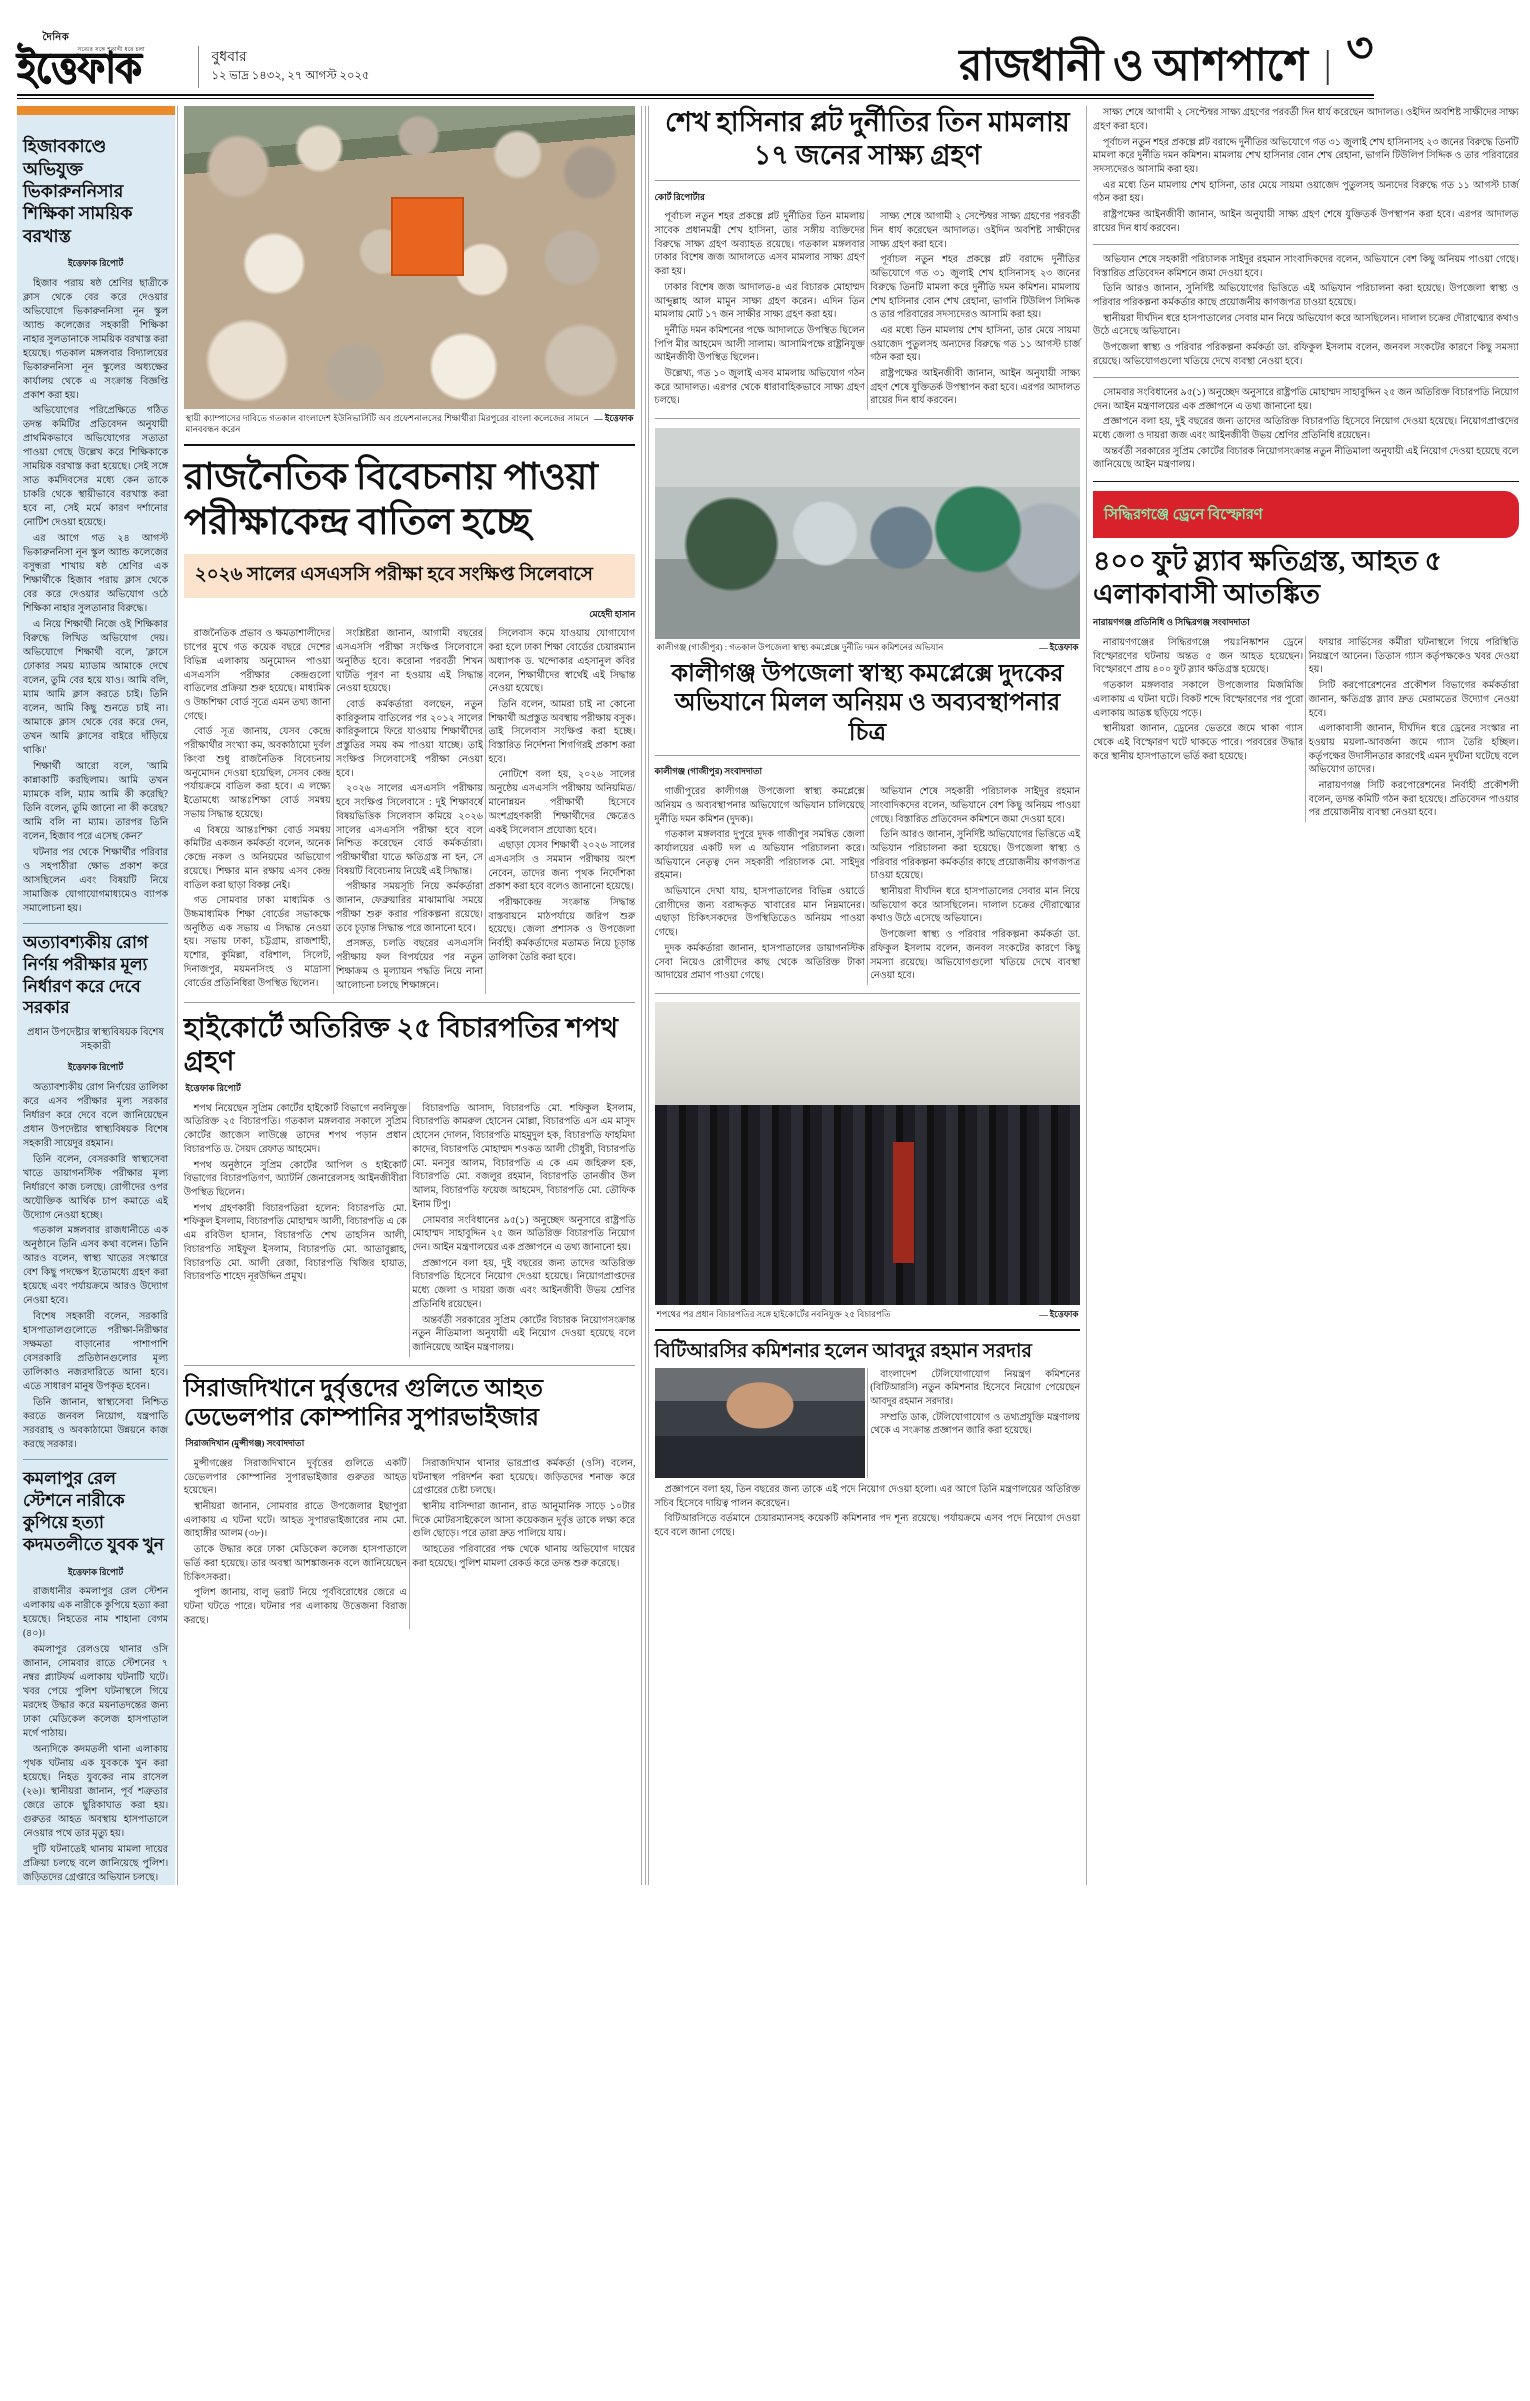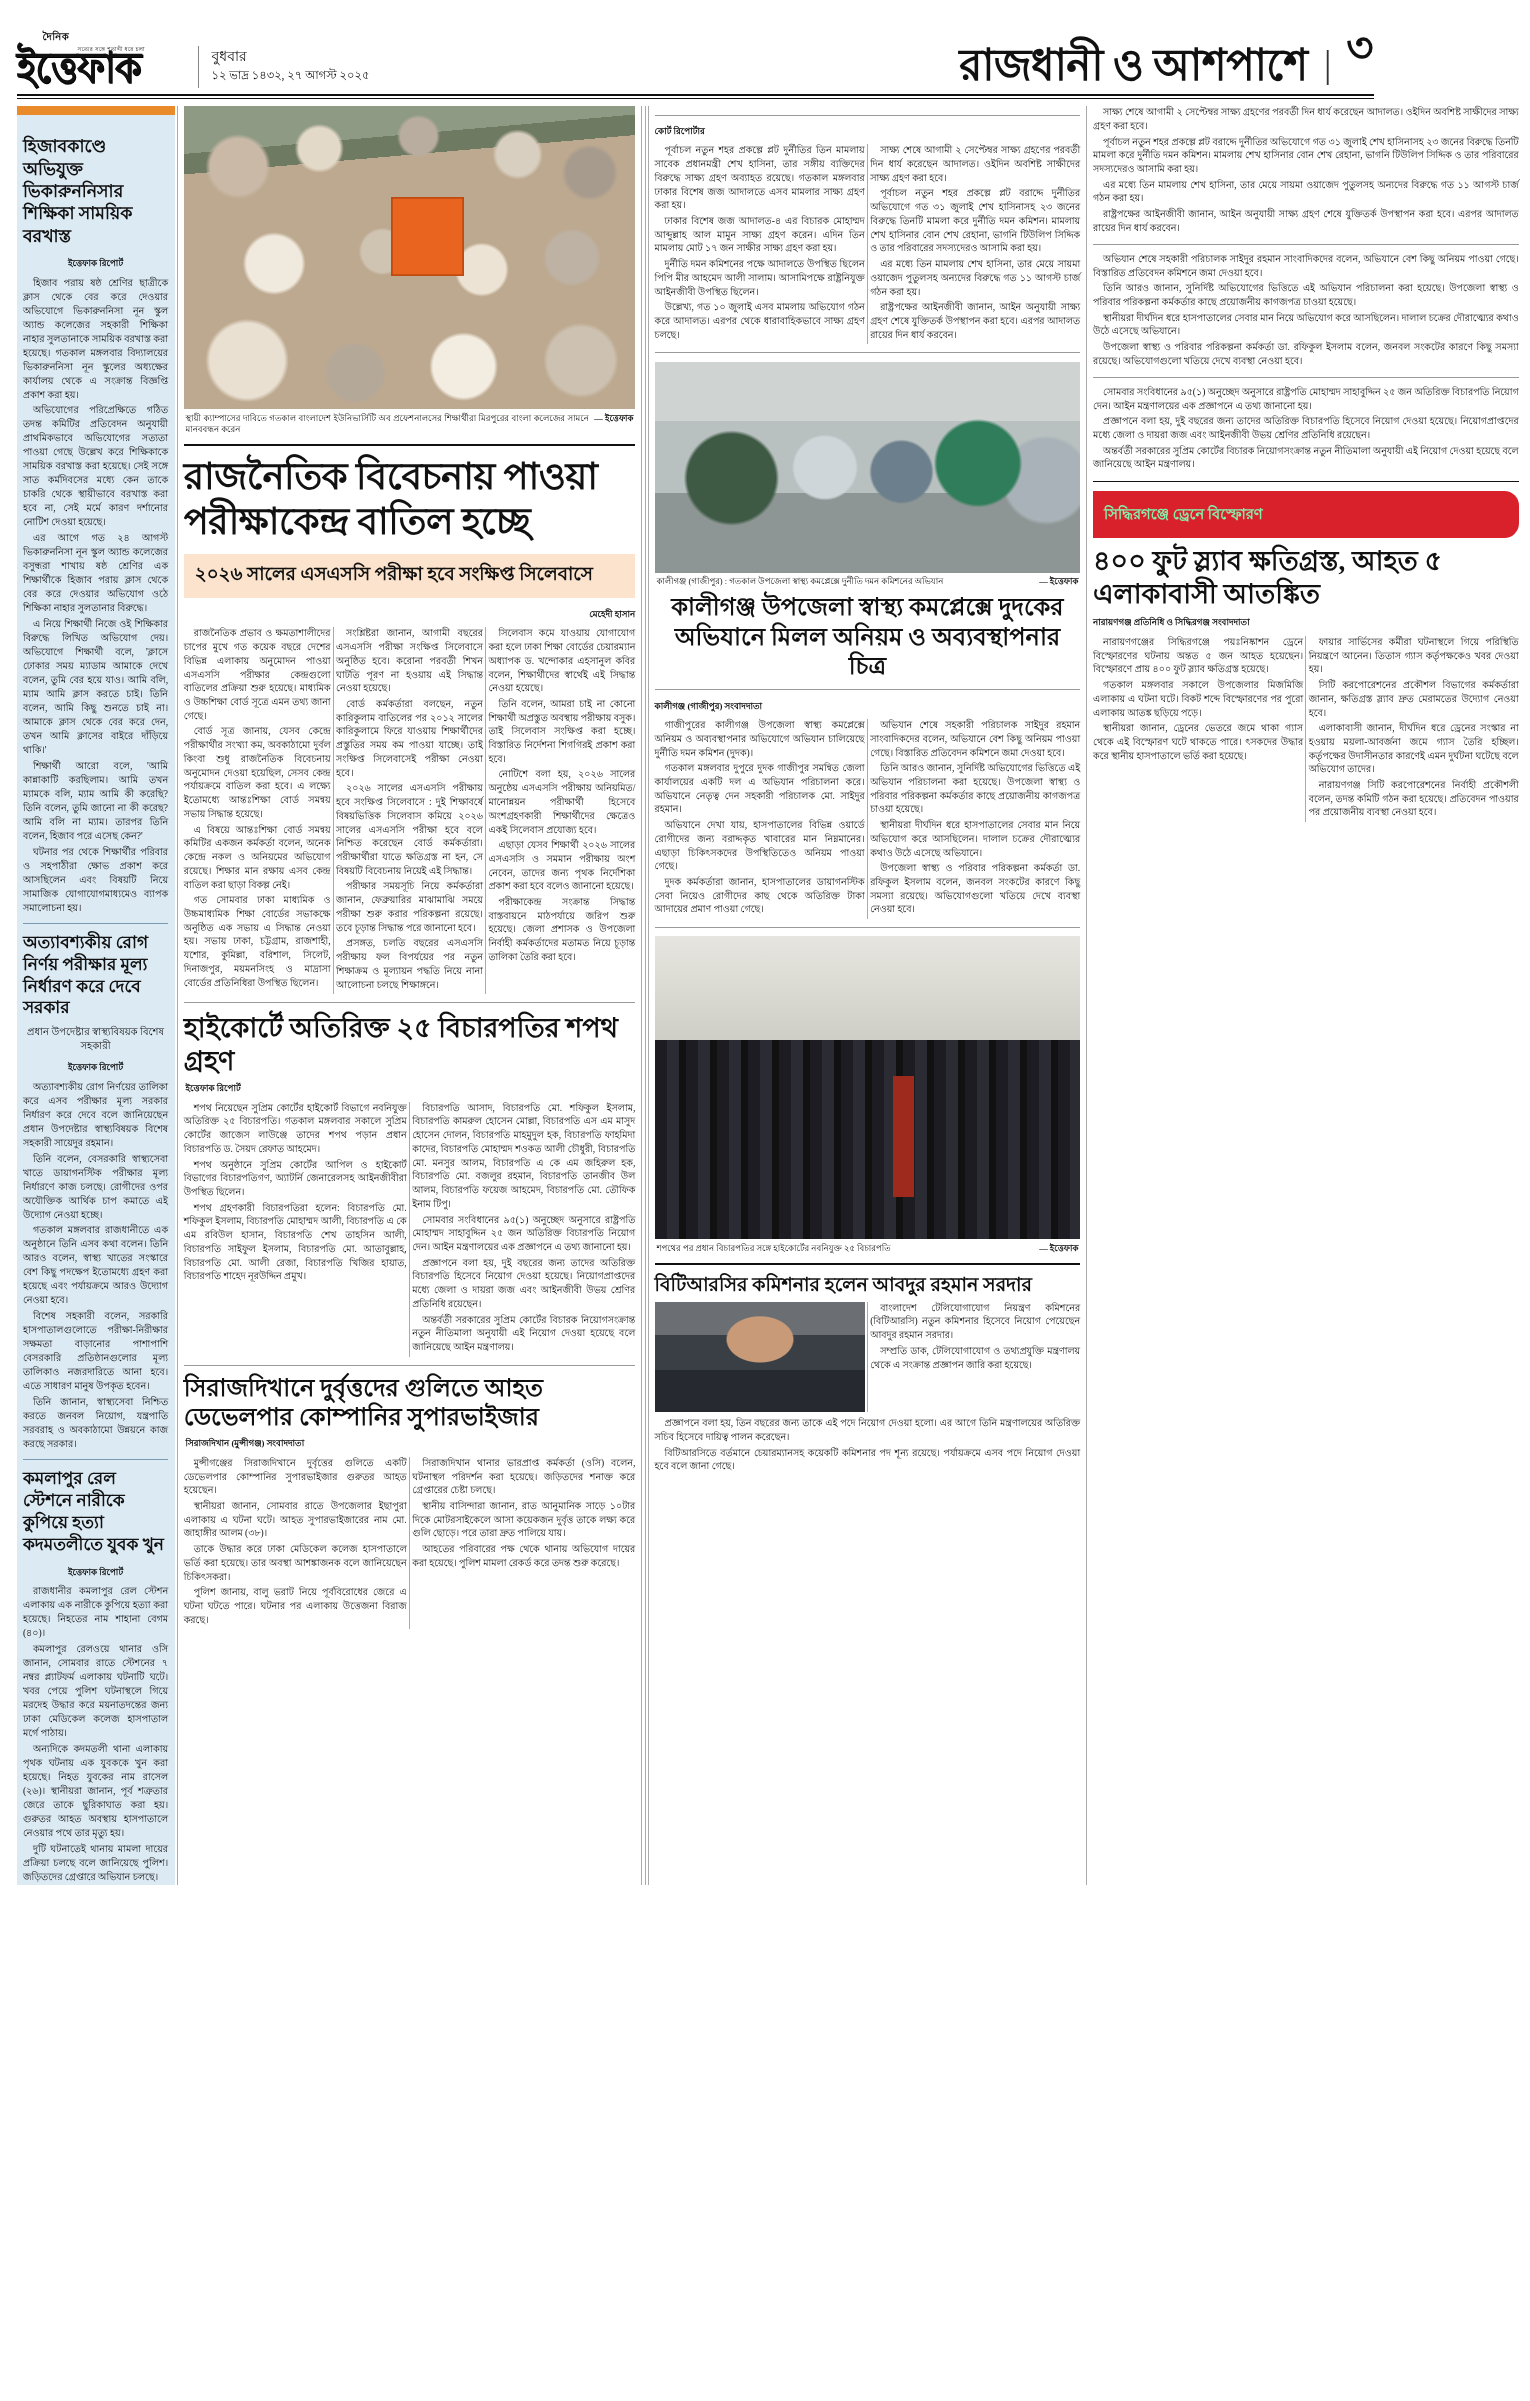--- a/index.html
+++ b/index.html
@@ -270,20 +270,21 @@
           <p>আহতের পরিবারের পক্ষ থেকে থানায় অভিযোগ দায়ের করা হয়েছে। পুলিশ মামলা রেকর্ড করে তদন্ত শুরু করেছে।</p>
         </div>
       </div>
     </div>
 
     <div class="vsep"></div>
     <div class="vsep"></div>
     <div class="vsep"></div>
 
     <div class="col">
+      <div class="hl hl-lg" style="text-align:center;">শেখ হাসিনার প্লট দুর্নীতির তিন মামলায় ১৭ জনের সাক্ষ্য গ্রহণ</div>
       <div class="hrule"></div>
       <div class="credit" style="text-align:left;">কোর্ট রিপোর্টার</div>
       <div class="two-col">
         <div class="body">
           <p>পূর্বাচল নতুন শহর প্রকল্পে প্লট দুর্নীতির তিন মামলায় সাবেক প্রধানমন্ত্রী শেখ হাসিনা, তার সঙ্গীয় ব্যক্তিদের বিরুদ্ধে সাক্ষ্য গ্রহণ অব্যাহত রয়েছে। গতকাল মঙ্গলবার ঢাকার বিশেষ জজ আদালতে এসব মামলার সাক্ষ্য গ্রহণ করা হয়।</p>
           <p>ঢাকার বিশেষ জজ আদালত-৪ এর বিচারক মোহাম্মদ আব্দুল্লাহ আল মামুন সাক্ষ্য গ্রহণ করেন। এদিন তিন মামলায় মোট ১৭ জন সাক্ষীর সাক্ষ্য গ্রহণ করা হয়।</p>
           <p>দুর্নীতি দমন কমিশনের পক্ষে আদালতে উপস্থিত ছিলেন পিপি মীর আহমেদ আলী সালাম। আসামিপক্ষে রাষ্ট্রনিযুক্ত আইনজীবী উপস্থিত ছিলেন।</p>
           <p>উল্লেখ্য, গত ১০ জুলাই এসব মামলায় অভিযোগ গঠন করে আদালত। এরপর থেকে ধারাবাহিকভাবে সাক্ষ্য গ্রহণ চলছে।</p>
         </div>
         <div class="midsep"></div>
@@ -378,21 +379,21 @@
 
       <div class="hrule dark"></div>
 
       <div class="red-bar">সিদ্ধিরগঞ্জে ড্রেনে বিস্ফোরণ</div>
       <div class="hl hl-lg">৪০০ ফুট স্ল্যাব ক্ষতিগ্রস্ত, আহত ৫ এলাকাবাসী আতঙ্কিত</div>
       <div class="credit" style="text-align:left;margin-top:4.6px;">নারায়ণগঞ্জ প্রতিনিধি ও সিদ্ধিরগঞ্জ সংবাদদাতা</div>
       <div class="two-col">
         <div class="body">
           <p>নারায়ণগঞ্জের সিদ্ধিরগঞ্জে পয়ঃনিষ্কাশন ড্রেনে বিস্ফোরণের ঘটনায় অন্তত ৫ জন আহত হয়েছেন। বিস্ফোরণে প্রায় ৪০০ ফুট স্ল্যাব ক্ষতিগ্রস্ত হয়েছে।</p>
           <p>গতকাল মঙ্গলবার সকালে উপজেলার মিজমিজি এলাকায় এ ঘটনা ঘটে। বিকট শব্দে বিস্ফোরণের পর পুরো এলাকায় আতঙ্ক ছড়িয়ে পড়ে।</p>
-          <p>স্থানীয়রা জানান, ড্রেনের ভেতরে জমে থাকা গ্যাস থেকে এই বিস্ফোরণ ঘটে থাকতে পারে। ৎসকদের উদ্ধার করে স্থানীয় হাসপাতালে ভর্তি করা হয়েছে।</p>
+          <p>স্থানীয়রা জানান, ড্রেনের ভেতরে জমে থাকা গ্যাস থেকে এই বিস্ফোরণ ঘটে থাকতে পারে। পরবরের উদ্ধার করে স্থানীয় হাসপাতালে ভর্তি করা হয়েছে।</p>
         </div>
         <div class="midsep"></div>
         <div class="body">
           <p>ফায়ার সার্ভিসের কর্মীরা ঘটনাস্থলে গিয়ে পরিস্থিতি নিয়ন্ত্রণে আনেন। তিতাস গ্যাস কর্তৃপক্ষকেও খবর দেওয়া হয়।</p>
           <p>সিটি করপোরেশনের প্রকৌশল বিভাগের কর্মকর্তারা জানান, ক্ষতিগ্রস্ত স্ল্যাব দ্রুত মেরামতের উদ্যোগ নেওয়া হবে।</p>
           <p>এলাকাবাসী জানান, দীর্ঘদিন ধরে ড্রেনের সংস্কার না হওয়ায় ময়লা-আবর্জনা জমে গ্যাস তৈরি হচ্ছিল। কর্তৃপক্ষের উদাসীনতার কারণেই এমন দুর্ঘটনা ঘটেছে বলে অভিযোগ তাদের।</p>
           <p>নারায়ণগঞ্জ সিটি করপোরেশনের নির্বাহী প্রকৌশলী বলেন, তদন্ত কমিটি গঠন করা হয়েছে। প্রতিবেদন পাওয়ার পর প্রয়োজনীয় ব্যবস্থা নেওয়া হবে।</p>
         </div>
       </div>
     </div>

